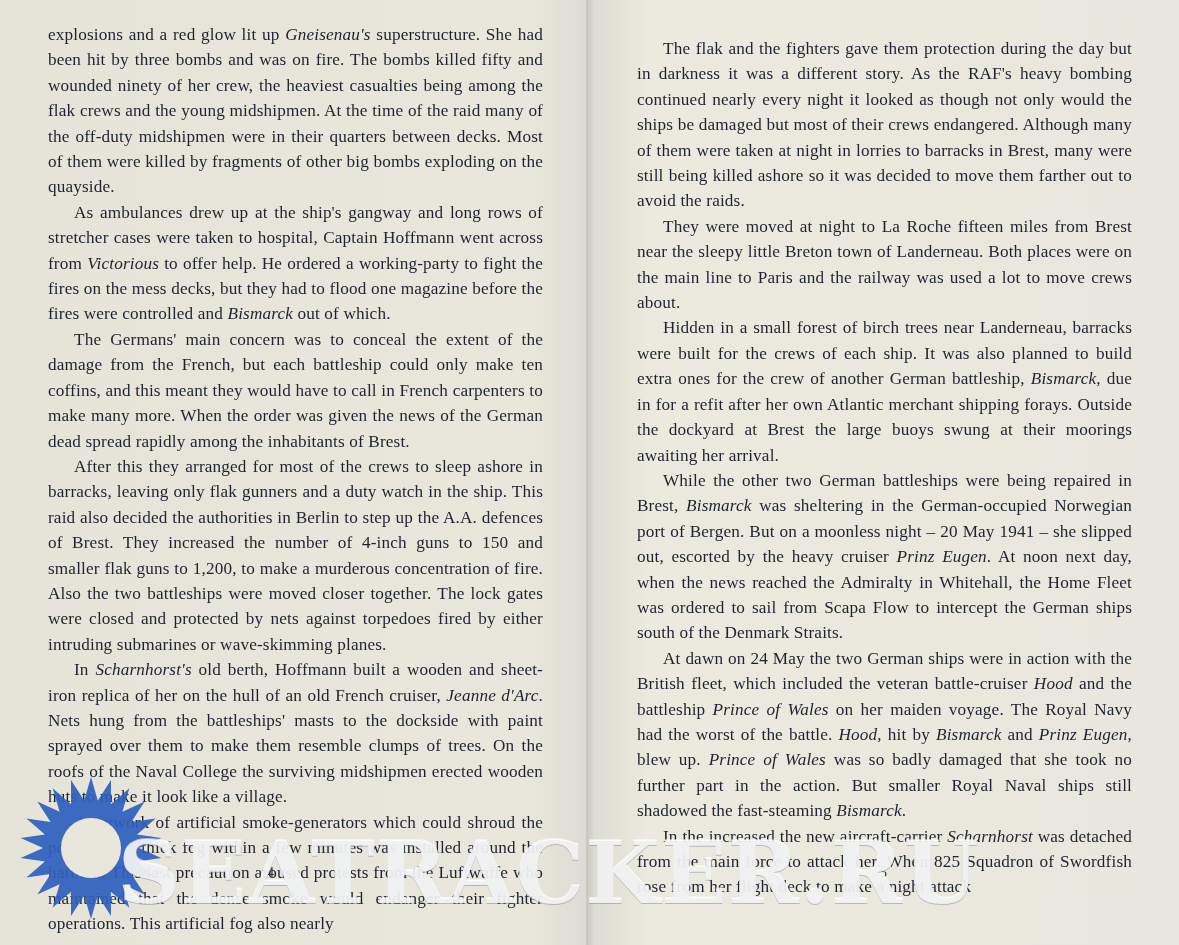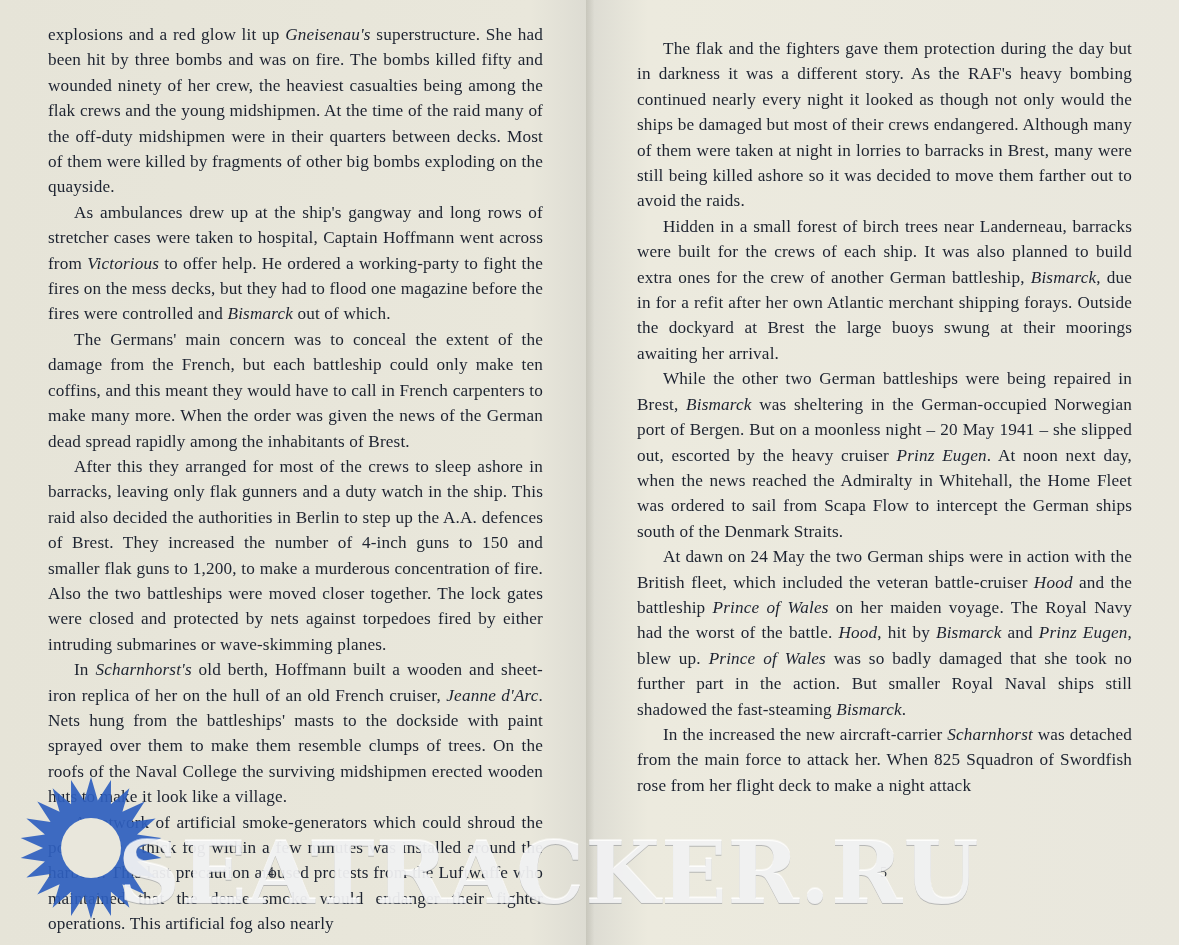--- a/index.html
+++ b/index.html
@@ -108,20 +108,21 @@
           <p><span>The Germans' main concern was to conceal the extent of the damage from the French, but each battleship could only make ten coffins, and this meant they would have to call in French carpenters to make many more. When the order was given the news of the German dead spread rapidly among the inhabitants of Brest.</span></p>
           <p><span>After this they arranged for most of the crews to sleep ashore in barracks, leaving only flak gunners and a duty watch in the ship. This raid also decided the authorities in Berlin to step up the A.A. defences of Brest. They increased the number of 4-inch guns to 150 and smaller flak guns to 1,200, to make a murderous concentration of fire. Also the two battleships were moved closer together. The lock gates were closed and protected by nets against torpedoes fired by either intruding submarines or wave-skimming planes.</span></p>
           <p><span>In </span><i>Scharnhorst's</i><span> old berth, Hoffmann built a wooden and sheet-iron replica of her on the hull of an old French cruiser, </span><i>Jeanne d'Arc</i><span>. Nets hung from the battleships' masts to the dockside with paint sprayed over them to make them resemble clumps of trees. On the roofs of the Naval College the surviving midshipmen erected wooden huts to make it look like a village.</span></p>
           <p><span>A network of artificial smoke-generators which could shroud the port under a thick fog within a few minutes was installed around the harbour. This last precaution aroused protests from the Luftwaffe who maintained that the dense smoke would endanger their fighter operations. This artificial fog also nearly</span></p>
         </div>
       <div class="folio folio-left">4</div>
     </div>
     <div class="col col-right">
       <div id="right-body">
           <p><span>The flak and the fighters gave them protection during the day but in darkness it was a different story. As the RAF's heavy bombing continued nearly every night it looked as though not only would the ships be damaged but most of their crews endangered. Although many of them were taken at night in lorries to barracks in Brest, many were still being killed ashore so it was decided to move them farther out to avoid the raids.</span></p>
+          <p><span>They were moved at night to La Roche fifteen miles from Brest near the sleepy little Breton town of Landerneau. Both places were on the main line to Paris and the railway was used a lot to move crews about.</span></p>
           <p><span>Hidden in a small forest of birch trees near Landerneau, barracks were built for the crews of each ship. It was also planned to build extra ones for the crew of another German battleship, </span><i>Bismarck</i><span>, due in for a refit after her own Atlantic merchant shipping forays. Outside the dockyard at Brest the large buoys swung at their moorings awaiting her arrival.</span></p>
           <p><span>While the other two German battleships were being repaired in Brest, </span><i>Bismarck</i><span> was sheltering in the German-occupied Norwegian port of Bergen. But on a moonless night – 20 May 1941 – she slipped out, escorted by the heavy cruiser </span><i>Prinz Eugen</i><span>. At noon next day, when the news reached the Admiralty in Whitehall, the Home Fleet was ordered to sail from Scapa Flow to intercept the German ships south of the Denmark Straits.</span></p>
           <p><span>At dawn on 24 May the two German ships were in action with the British fleet, which included the veteran battle-cruiser </span><i>Hood</i><span> and the battleship </span><i>Prince of Wales</i><span> on her maiden voyage. The Royal Navy had the worst of the battle. </span><i>Hood</i><span>, hit by </span><i>Bismarck</i><span> and </span><i>Prinz Eugen</i><span>, blew up. </span><i>Prince of Wales</i><span> was so badly damaged that she took no further part in the action. But smaller Royal Naval ships still shadowed the fast-steaming </span><i>Bismarck</i><span>.</span></p>
           <p><span>In the increased the new aircraft-carrier </span><i>Scharnhorst</i><span> was detached from the main force to attack her. When 825 Squadron of Swordfish rose from her flight deck to make a night attack</span></p>
         </div>
       <div class="folio">5</div>
     </div>
   </div>
   <div class="gutter"></div>
 

